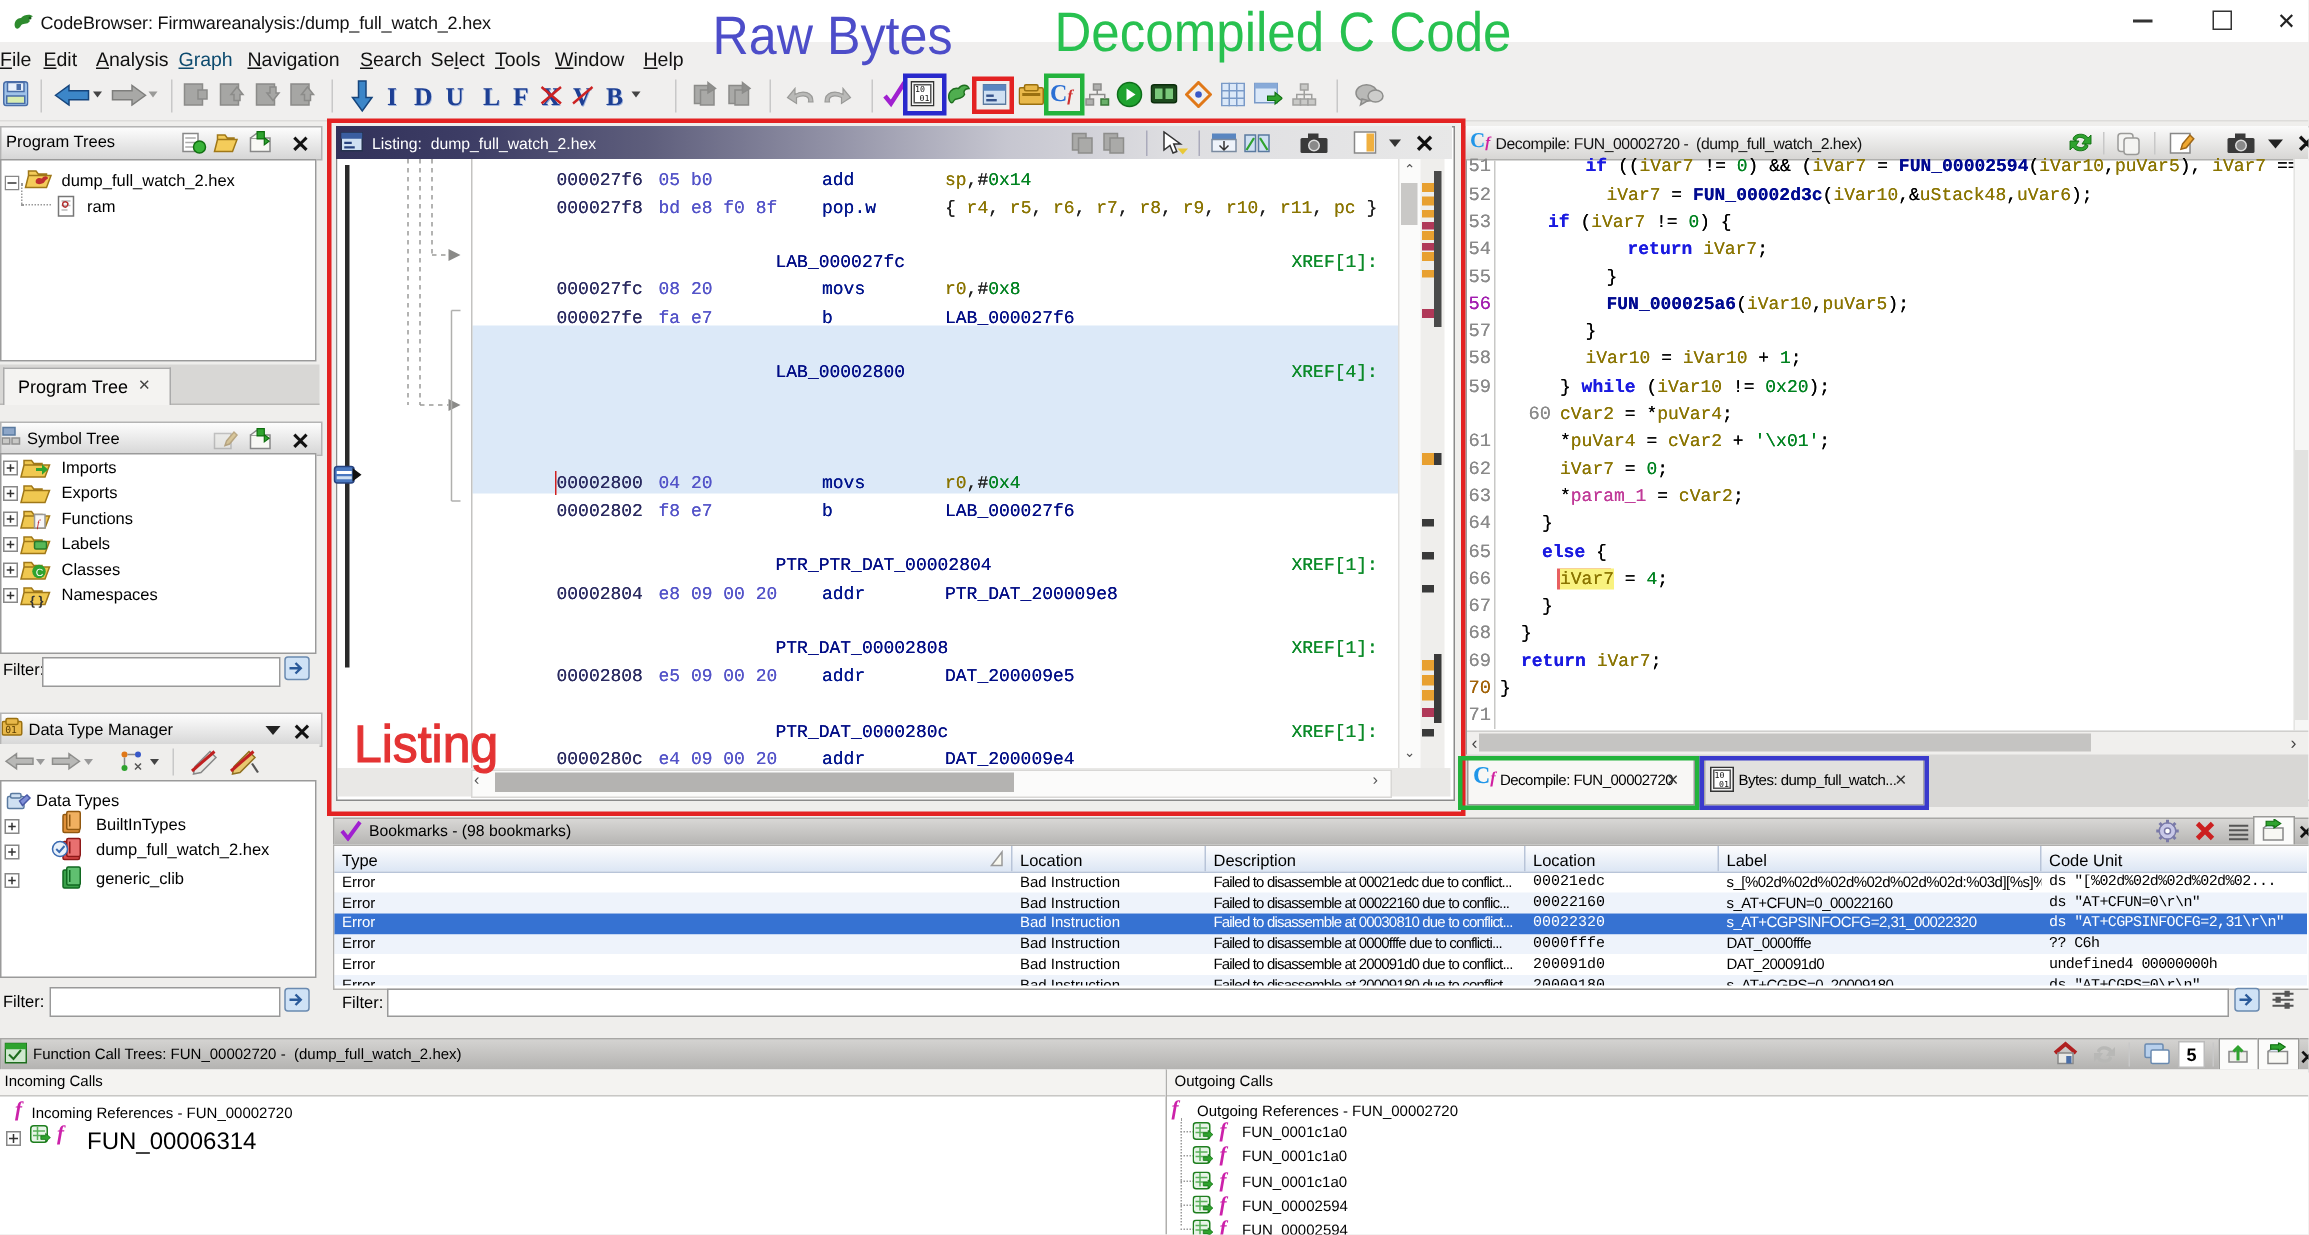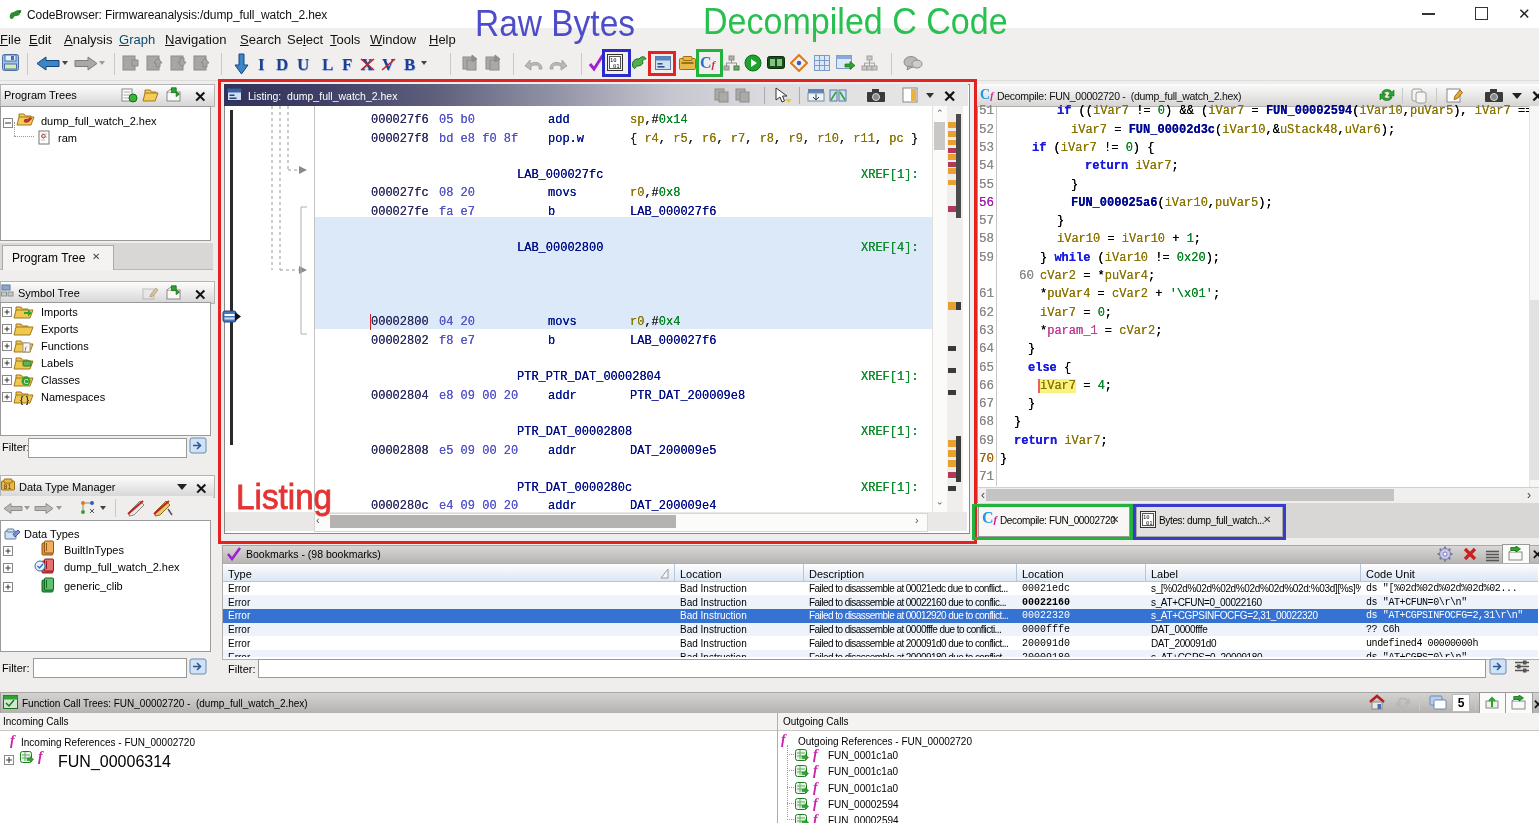--- a/index.html
+++ b/index.html
@@ -722,28 +722,28 @@
 <span class="abs" style="left:457px;top:1.5px;color:#000;">Bad Instruction</span>
 <span class="abs" style="left:586px;top:1.5px;width:206px;overflow:hidden;white-space:nowrap;letter-spacing:-0.55px;color:#000;">Failed to disassemble at 00021edc due to conflict...</span>
 <span class="abs" style="left:799px;top:1.5px;color:#000;font-family:'Liberation Mono',monospace;font-size:10px;">00021edc</span>
 <span class="abs" style="left:928px;top:1.5px;width:210px;overflow:hidden;white-space:nowrap;letter-spacing:-0.35px;color:#000;">s_[%02d%02d%02d%02d%02d%02d:%03d][%s]%...</span>
 <span class="abs" style="left:1143px;top:1.5px;width:172px;overflow:hidden;letter-spacing:-0.4px;color:#000;font-family:'Liberation Mono',monospace;font-size:10px;white-space:pre;">ds "[%02d%02d%02d%02d%02...</span>
 </div>
 <div class="abs" style="left:223px;top:595.2px;width:1315px;height:13.7px;background:#eef3fb;overflow:hidden;font-size:10px;">
 <span class="abs" style="left:5px;top:1.5px;color:#000;">Error</span>
 <span class="abs" style="left:457px;top:1.5px;color:#000;">Bad Instruction</span>
 <span class="abs" style="left:586px;top:1.5px;width:206px;overflow:hidden;white-space:nowrap;letter-spacing:-0.55px;color:#000;">Failed to disassemble at 00022160 due to conflic...</span>
-<span class="abs" style="left:799px;top:1.5px;color:#000;font-family:'Liberation Mono',monospace;font-size:10px;font-weight:bold;">00022160</span>
+<span class="abs" style="left:799px;top:1.5px;color:#000;font-family:'Liberation Mono',monospace;font-size:10px;">00022160</span>
 <span class="abs" style="left:928px;top:1.5px;width:210px;overflow:hidden;white-space:nowrap;letter-spacing:-0.35px;color:#000;">s_AT+CFUN=0_00022160</span>
 <span class="abs" style="left:1143px;top:1.5px;width:172px;overflow:hidden;letter-spacing:-0.4px;color:#000;font-family:'Liberation Mono',monospace;font-size:10px;white-space:pre;">ds "AT+CFUN=0\r\n"</span>
 </div>
 <div class="abs" style="left:223px;top:608.9px;width:1315px;height:13.7px;background:#3672d2;overflow:hidden;font-size:10px;">
 <span class="abs" style="left:5px;top:1.5px;color:#fff;">Error</span>
 <span class="abs" style="left:457px;top:1.5px;color:#fff;">Bad Instruction</span>
-<span class="abs" style="left:586px;top:1.5px;width:206px;overflow:hidden;white-space:nowrap;letter-spacing:-0.55px;color:#fff;">Failed to disassemble at 00012920 due to conflict...</span>
+<span class="abs" style="left:586px;top:1.5px;width:206px;overflow:hidden;white-space:nowrap;letter-spacing:-0.55px;color:#fff;">Failed to disassemble at 00030810 due to conflict...</span>
 <span class="abs" style="left:799px;top:1.5px;color:#fff;font-family:'Liberation Mono',monospace;font-size:10px;">00022320</span>
 <span class="abs" style="left:928px;top:1.5px;width:210px;overflow:hidden;white-space:nowrap;letter-spacing:-0.35px;color:#fff;">s_AT+CGPSINFOCFG=2,31_00022320</span>
 <span class="abs" style="left:1143px;top:1.5px;width:172px;overflow:hidden;letter-spacing:-0.4px;color:#fff;font-family:'Liberation Mono',monospace;font-size:10px;white-space:pre;">ds "AT+CGPSINFOCFG=2,31\r\n"</span>
 </div>
 <div class="abs" style="left:223px;top:622.6px;width:1315px;height:13.7px;background:#eef3fb;overflow:hidden;font-size:10px;">
 <span class="abs" style="left:5px;top:1.5px;color:#000;">Error</span>
 <span class="abs" style="left:457px;top:1.5px;color:#000;">Bad Instruction</span>
 <span class="abs" style="left:586px;top:1.5px;width:206px;overflow:hidden;white-space:nowrap;letter-spacing:-0.55px;color:#000;">Failed to disassemble at 0000fffe due to conflicti...</span>
 <span class="abs" style="left:799px;top:1.5px;color:#000;font-family:'Liberation Mono',monospace;font-size:10px;">0000fffe</span>
 <span class="abs" style="left:928px;top:1.5px;width:210px;overflow:hidden;white-space:nowrap;letter-spacing:-0.35px;color:#000;">DAT_0000fffe</span>

